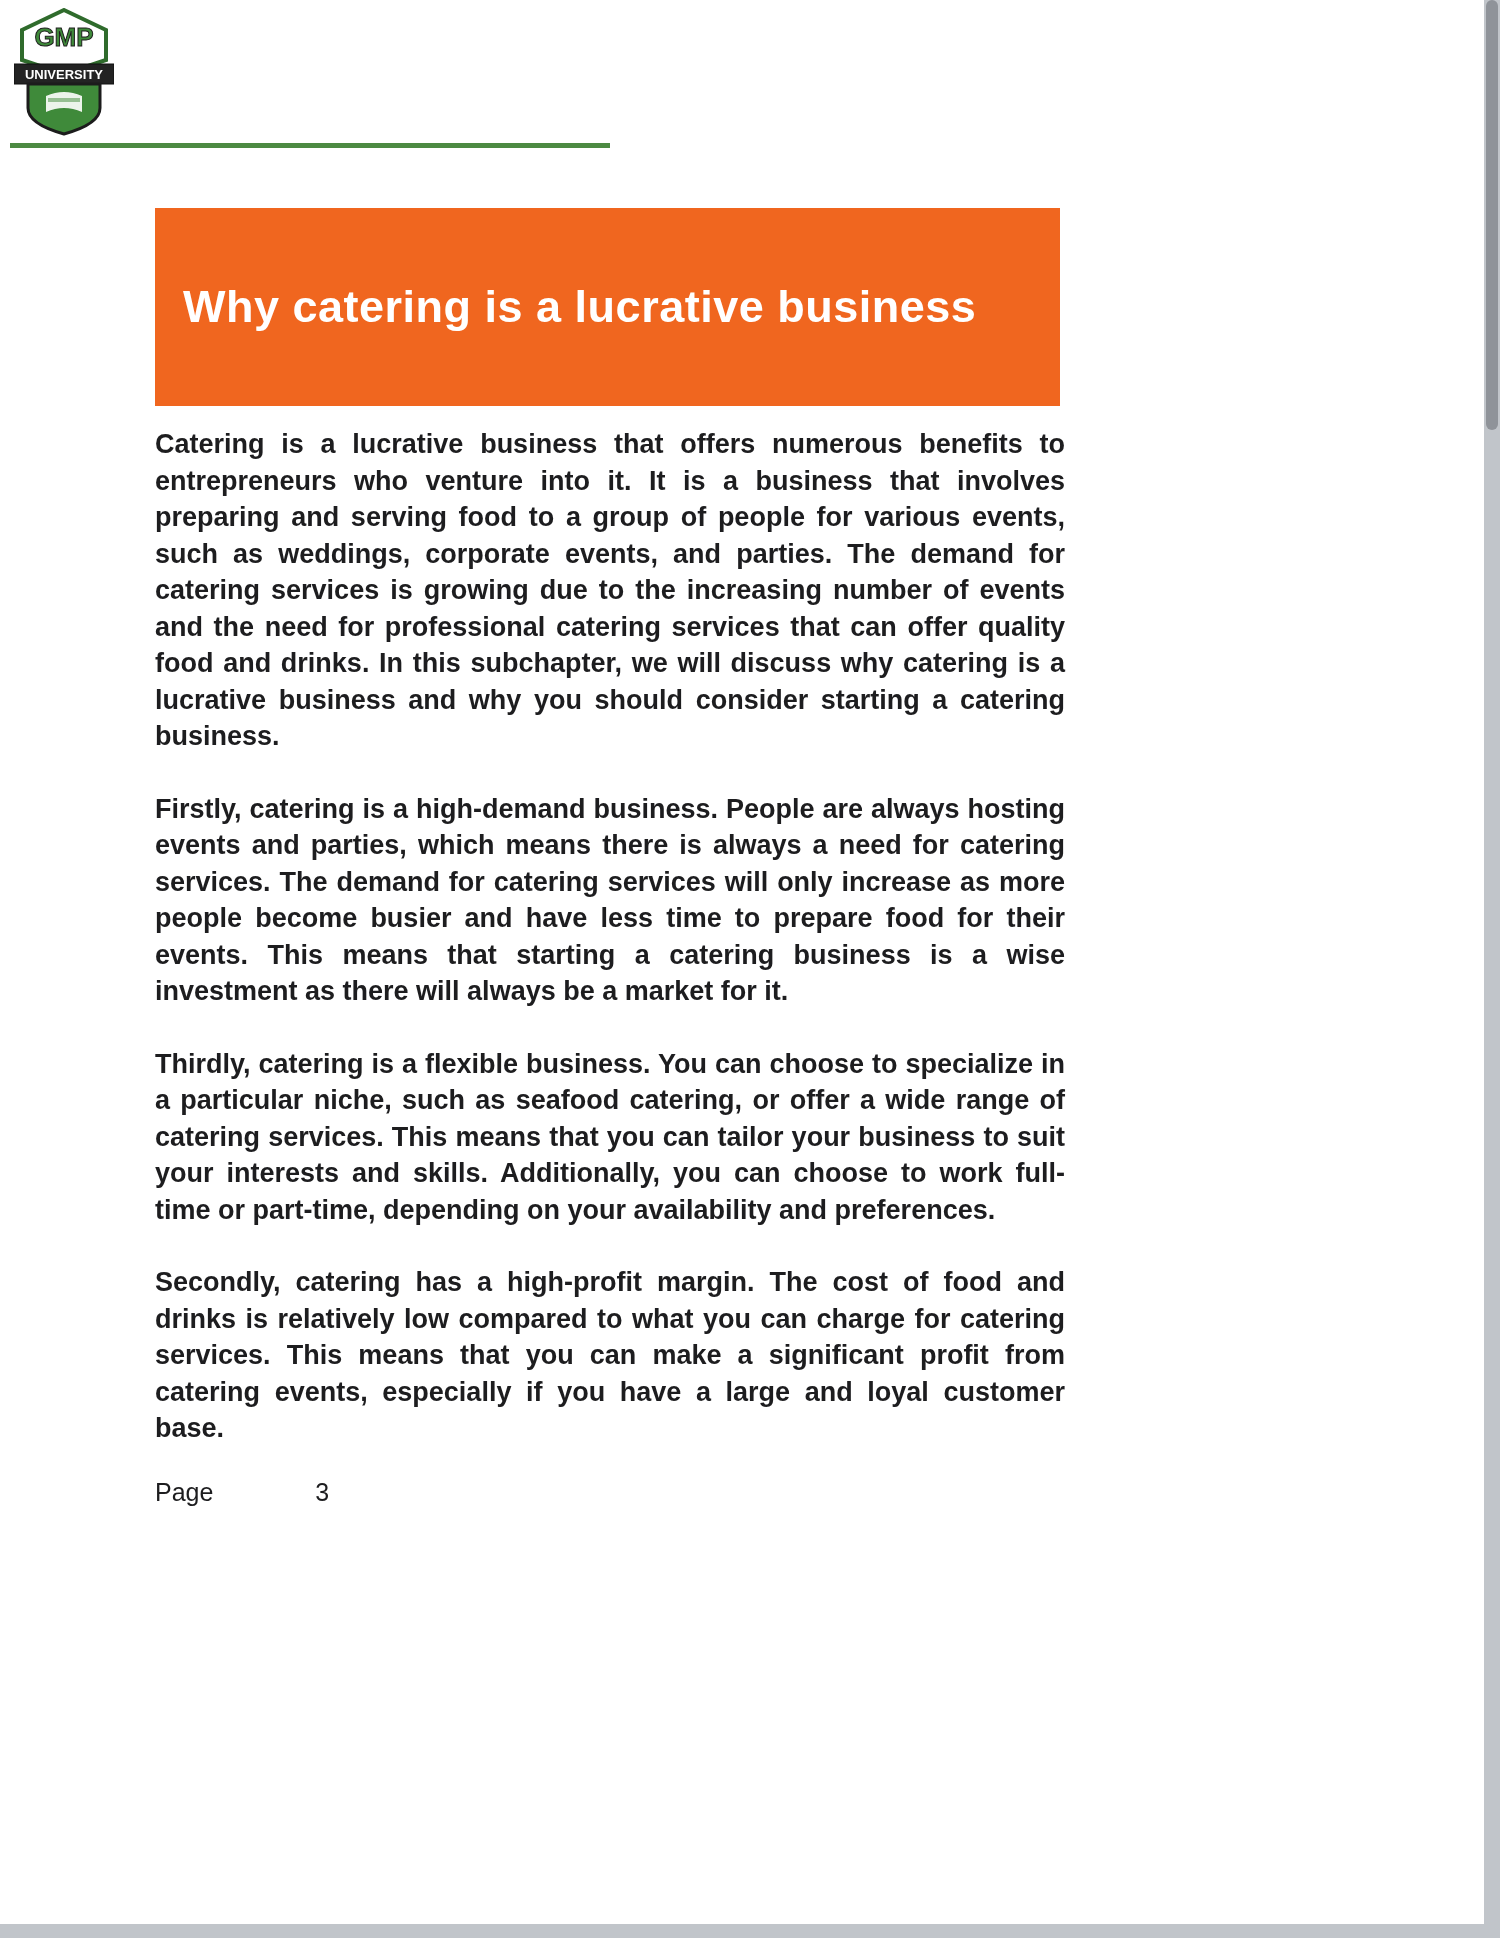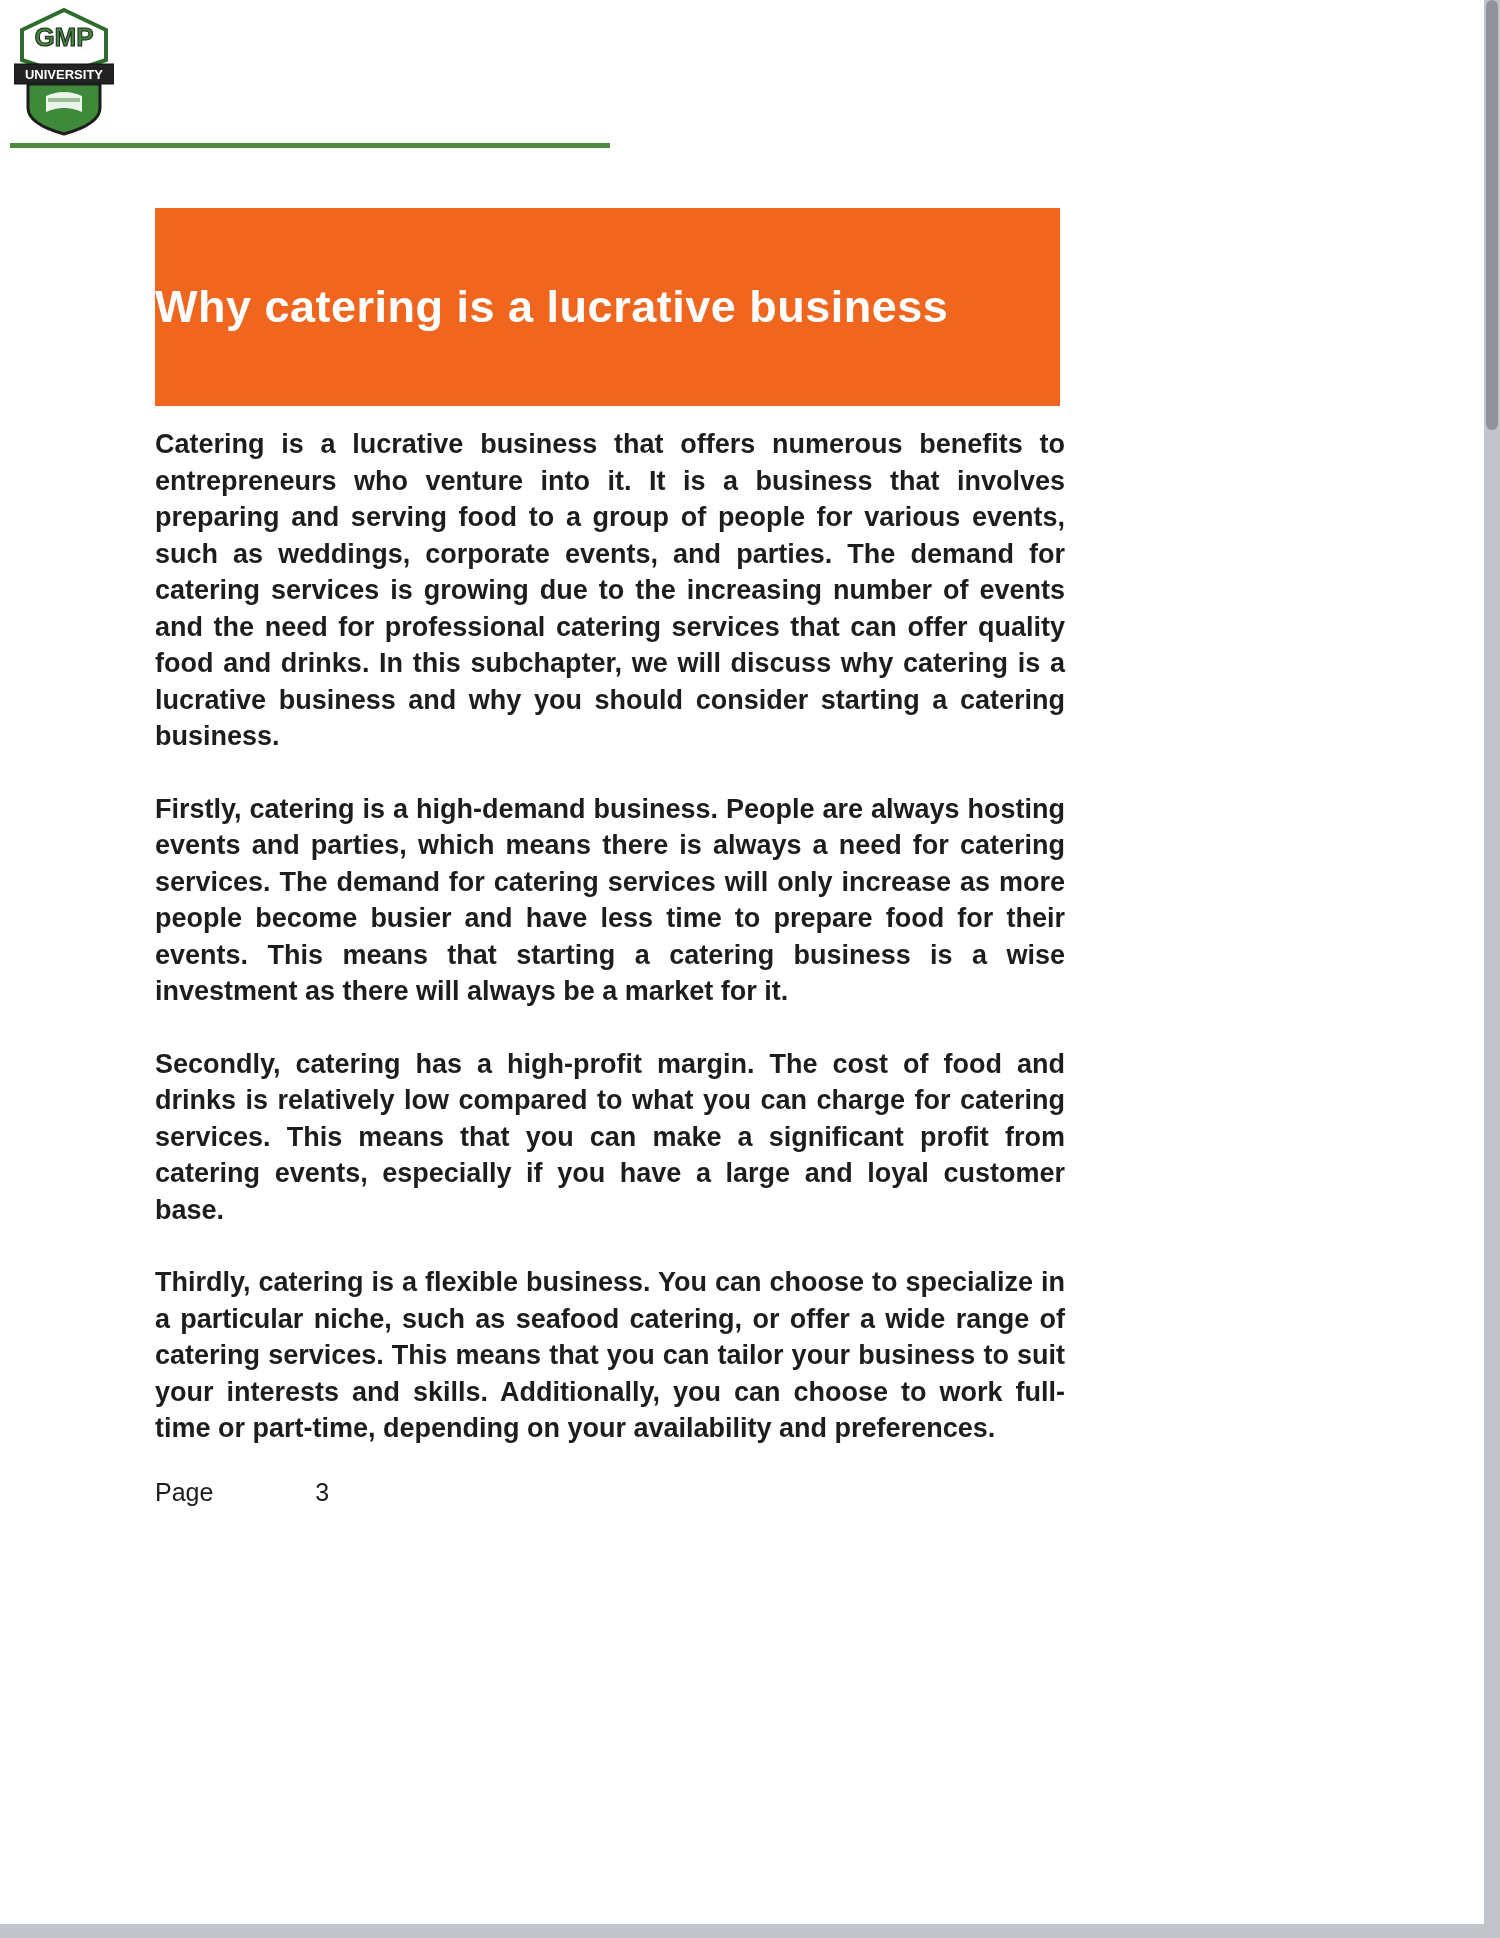--- a/index.html
+++ b/index.html
@@ -42,20 +42,21 @@
     width: 905px;
     height: 198px;
     background: #f0661f;
     display: flex;
     align-items: center;
   }
   .title-banner h1 {
     color: #ffffff;
     font-size: 45px;
     font-weight: bold;
+    padding-left: 28px;
     letter-spacing: 0.5px;
   }
   
   .body-text {
     position: absolute;
     left: 155px;
     top: 426px;
     width: 910px;
     color: #1d1d1f;
     font-weight: bold;
@@ -127,22 +128,22 @@
 
   <div class="green-rule"></div>
 
   <div class="title-banner">
     <h1>Why catering is a lucrative business</h1>
   </div>
 
   <main class="body-text">
     <p>Catering is a lucrative business that offers numerous benefits to entrepreneurs who venture into it. It is a business that involves preparing and serving food to a group of people for various events, such as weddings, corporate events, and parties. The demand for catering services is growing due to the increasing number of events and the need for professional catering services that can offer quality food and drinks. In this subchapter, we will discuss why catering is a lucrative business and why you should consider starting a catering business.</p>
     <p>Firstly, catering is a high-demand business. People are always hosting events and parties, which means there is always a need for catering services. The demand for catering services will only increase as more people become busier and have less time to prepare food for their events. This means that starting a catering business is a wise investment as there will always be a market for it.</p>
+    <p>Thirdly, catering is a flexible business. You can choose to specialize in a particular niche, such as seafood catering, or offer a wide range of catering services. This means that you can tailor your business to suit your interests and skills. Additionally, you can choose to work full-time or part-time, depending on your availability and preferences.</p>
     <p>Secondly, catering has a high-profit margin. The cost of food and drinks is relatively low compared to what you can charge for catering services. This means that you can make a significant profit from catering events, especially if you have a large and loyal customer base.</p>
-    <p>Thirdly, catering is a flexible business. You can choose to specialize in a particular niche, such as seafood catering, or offer a wide range of catering services. This means that you can tailor your business to suit your interests and skills. Additionally, you can choose to work full-time or part-time, depending on your availability and preferences.</p>
   </main>
 
   <div class="footer">
     <span class="page-label">Page</span>
     <span class="page-number">3</span>
   </div>
 
 </div>
 
 <div class="scrollbar-v">

